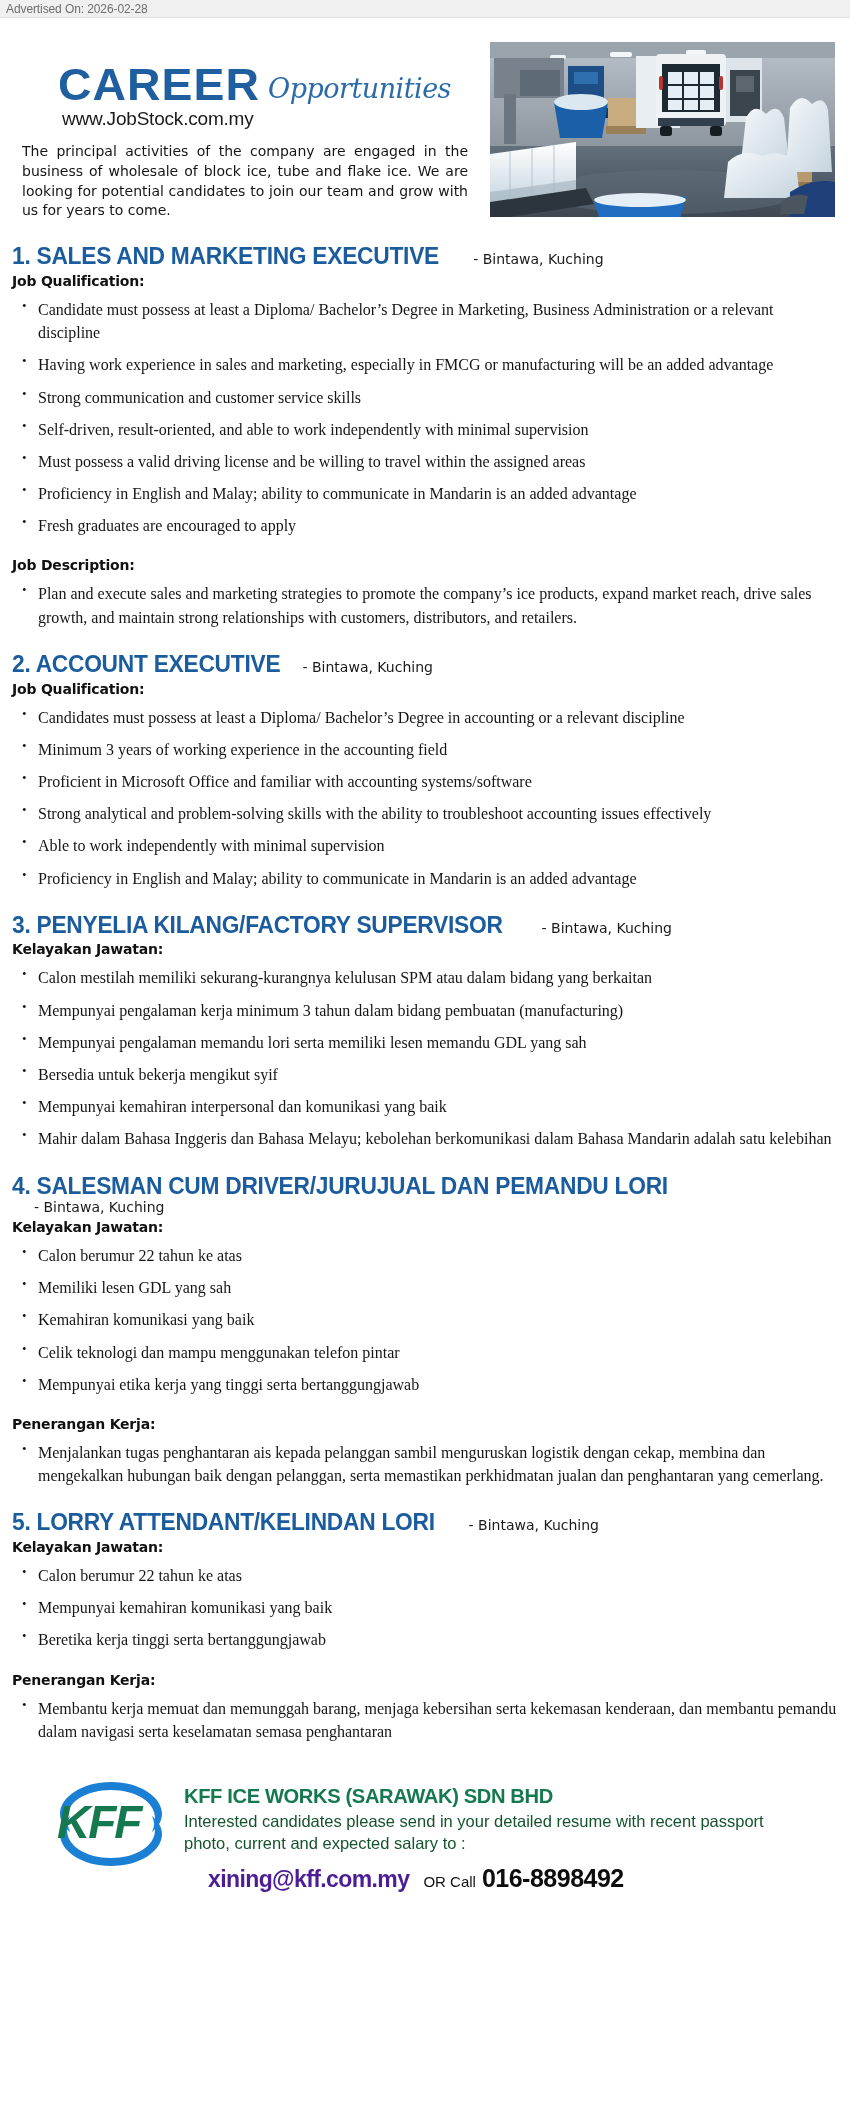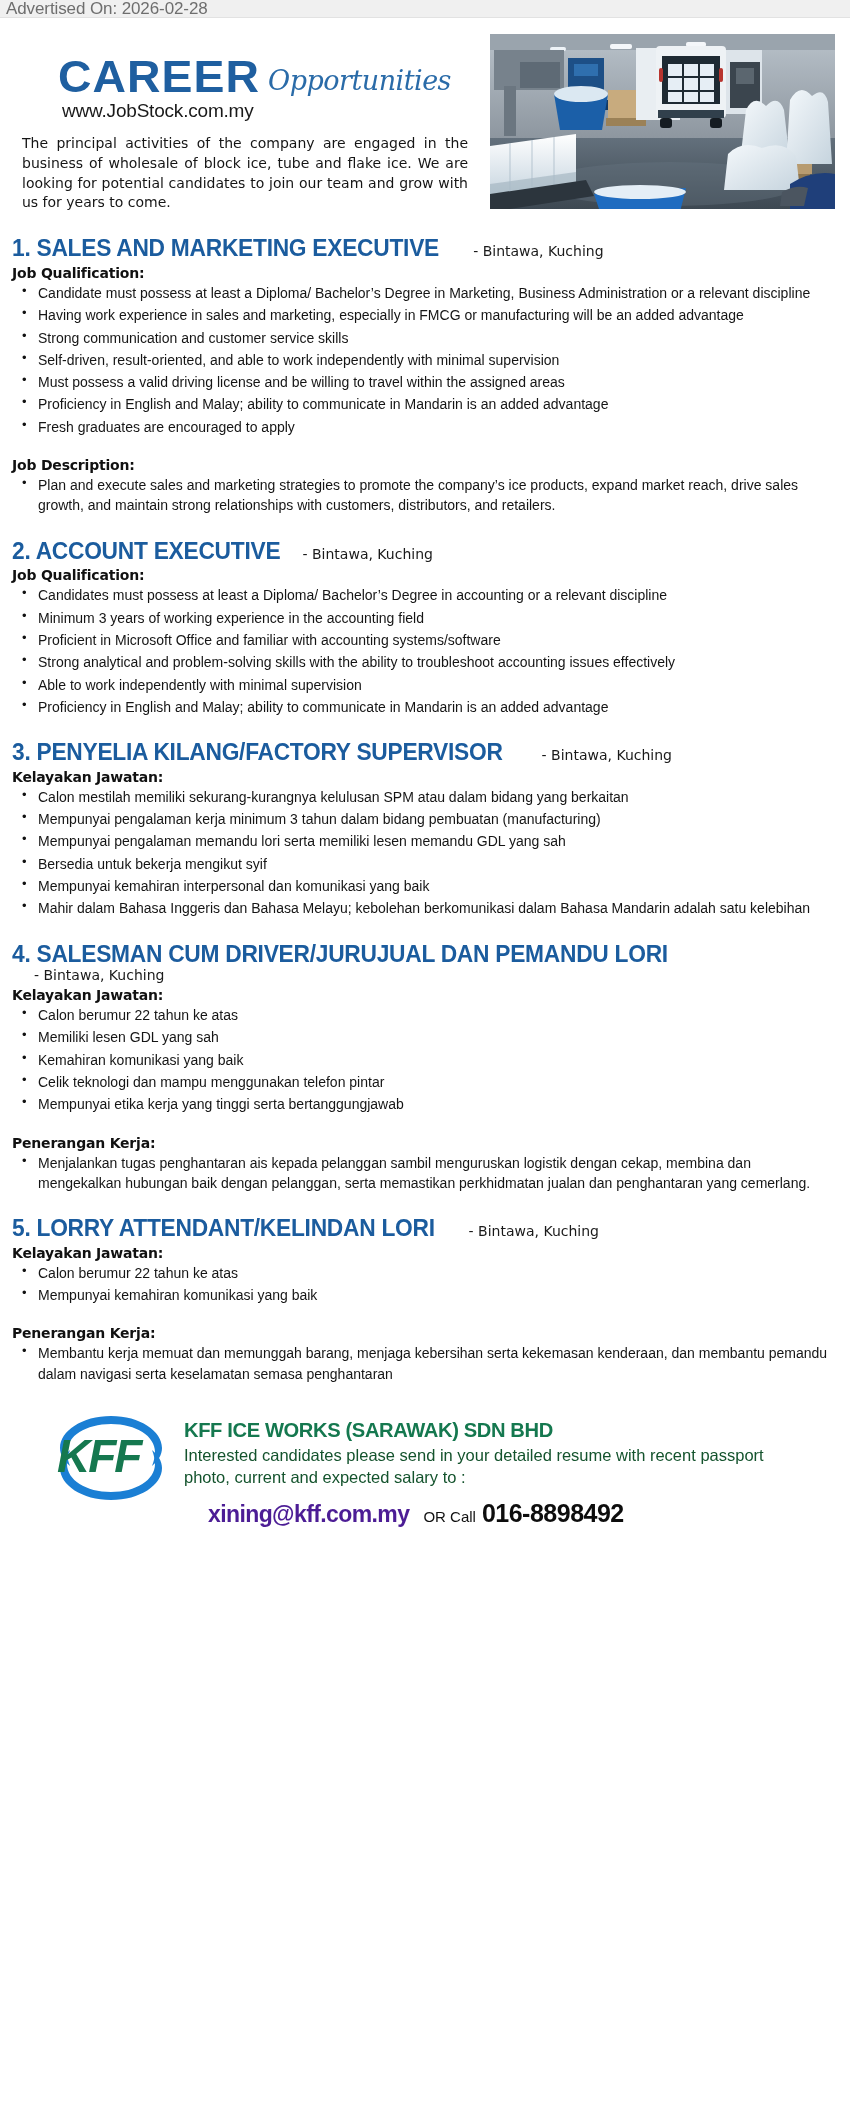--- a/index.html
+++ b/index.html
@@ -15,28 +15,28 @@
   
   .adbar {
     height: 18px;
     background: #f0f0f0;
     border-bottom: 1px solid #e2e2e2;
     display: flex;
     align-items: center;
     padding: 0 6px;
   }
   .adbar span {
-    font-size: 17px;
+    font-size: 12px;
     color: #6e6e6e;
     font-family: "Liberation Sans", sans-serif;
     letter-spacing: -0.1px;
   }
 
   
-  .page { padding: 8px 0 10px 0; }
+  .page { padding: 16px 0 10px 0; }
 
   
   .header {
     display: flex;
     align-items: flex-start;
     padding: 8px 10px 0 10px;
   }
   .header-left {
     width: 470px;
     flex: 0 0 470px;
@@ -134,25 +134,25 @@
     letter-spacing: -0.2px;
   }
   .sub-head.spaced { margin-top: 20px; }
   ul.bullets {
     margin: 2px 0 0 0;
     padding-left: 24px;
     list-style: none;
   }
   ul.bullets li {
     position: relative;
-    font-family: Liberation Sans, sans-serif;
-    font-size: 14px;
+    font-family: Liberation Serif, serif;
+    font-size: 16px;
     line-height: 1.45;
     color: #151515;
-    margin: 2px 0;
+    margin: 9px 0;
     padding-left: 2px;
   }
   ul.bullets li::before {
     content: "\2022";
     position: absolute;
     left: -14px;
     top: -1px;
     font-size: 13px;
     color: #111;
   }
@@ -409,20 +409,21 @@
     </div>
 
     <div class="job">
       <div class="job-title-line">
         <span class="job-title">5. LORRY ATTENDANT/KELINDAN LORI</span><span class="job-loc">-  Bintawa, Kuching</span>
       </div>
       <div class="sub-head">Kelayakan Jawatan:</div>
       <ul class="bullets">
         <li>Calon berumur 22 tahun ke atas</li>
         <li>Mempunyai kemahiran komunikasi yang baik</li>
+        <li>Beretika kerja tinggi serta bertanggungjawab</li>
       </ul>
       <div class="sub-head spaced">Penerangan Kerja:</div>
       <ul class="bullets">
         <li>Membantu kerja memuat dan memunggah barang, menjaga kebersihan serta kekemasan kenderaan, dan membantu pemandu dalam navigasi serta keselamatan semasa penghantaran</li>
       </ul>
     </div>
   </div>
 
   <div class="footer">
     <div class="logo">

